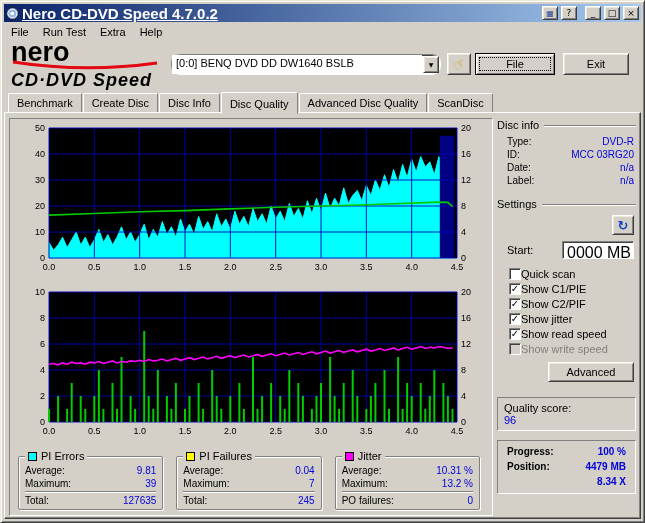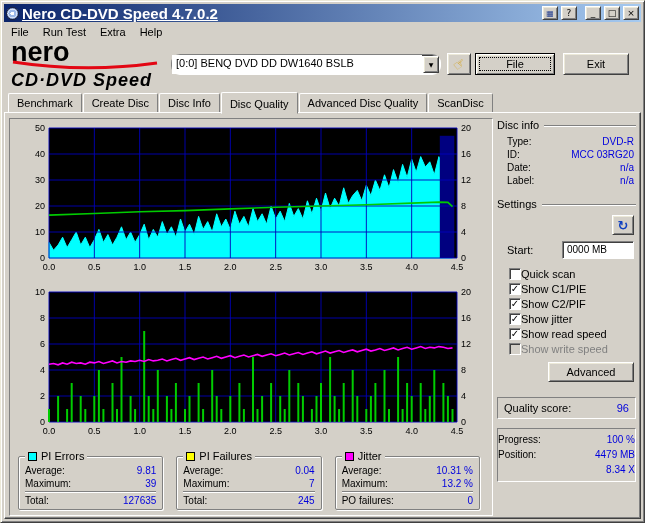--- a/index.html
+++ b/index.html
@@ -72,34 +72,34 @@
   .sec-line{flex:1;border-top:1px solid #808080;border-bottom:1px solid #fff;margin-top:1px;}
   .info-rows{margin:3px 2px 0 10px;}
   .settings-block{margin-left:10px;margin-right:2px;}
   .speed-row{display:flex;margin-top:4px;height:20px;}
   .speed-combo{width:72px;height:20px;}
   .refresh-btn{width:22px;height:20px;margin-left:auto;}
   .refresh-glyph{color:#1040c0;font-size:13px;font-weight:bold;}
   .field-row{display:flex;align-items:center;margin-top:5px;height:19px;}
   .field-row .flabel{flex:1;}
   .tfield{width:72px;height:18px;background:#fff;border:1px solid;border-color:#808080 #fff #fff #808080;
-    box-shadow:inset 1px 1px 0 #404040;padding:2px 4px;font-size:10px;white-space:nowrap;}
+    box-shadow:inset 1px 1px 0 #404040;padding:2px 4px;font-size:16px;white-space:nowrap;}
   .checks{margin:7px 0 0 2px;}
   .checkrow{display:flex;align-items:center;height:15px;}
   .checkbox{width:12px;height:12px;background:#fff;border:1px solid;border-color:#808080 #fff #fff #808080;
     box-shadow:inset 1px 1px 0 #404040;display:flex;align-items:center;justify-content:center;}
   .checkmark{font-size:10px;line-height:10px;}
   .checkrow.disabled .checklabel{color:#808080;}
   .checkrow.disabled .checkbox{background:var(--window-face,#d4d0c8);}
   .adv-row{margin-top:6px;display:flex;justify-content:flex-end;}
   .adv-btn{width:86px;height:20px;}
   .score-box{margin-top:15px;border:1px solid;border-color:#808080 #fff #fff #808080;padding:4px 6px;
-    display:flex;justify-content:space-between;}
+    display:flex;justify-content:space-between;flex-direction:column;}
   .score-box .val{color:var(--value-text,#0000dd);}
-  .progress-box{margin-top:9px;border:1px solid;border-color:#808080 #fff #fff #808080;padding:3px 0 4px;}
+  .progress-box{margin-top:9px;border:1px solid;border-color:#808080 #fff #fff #808080;padding:3px 9px 4px;font-weight:bold;}
   .progress-box .inforow{line-height:15px;}
 </style>
 </head>
 <body>
 
 <div class="window">
 
   <div class="titlebar">
     <span class="app-icon"></span>
     <span class="tb-title">Nero CD-DVD Speed 4.7.0.2</span>

